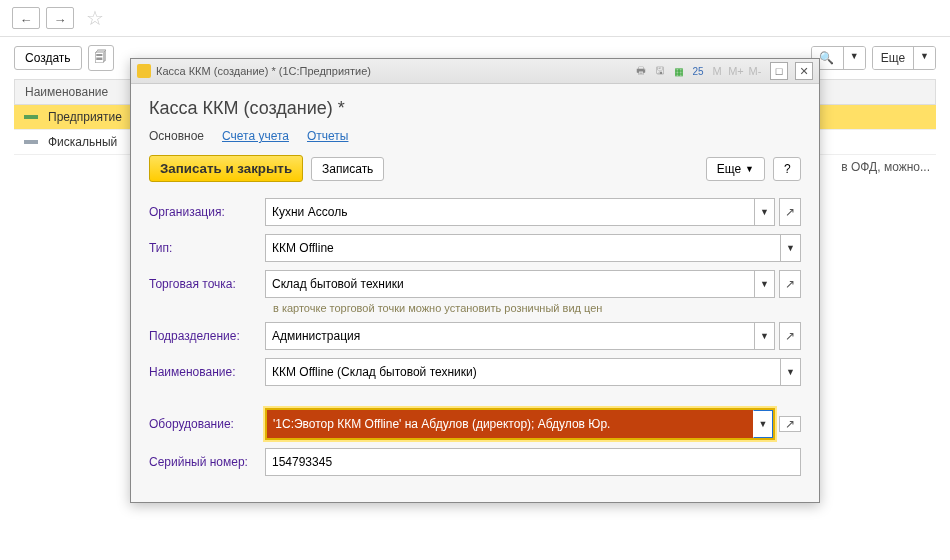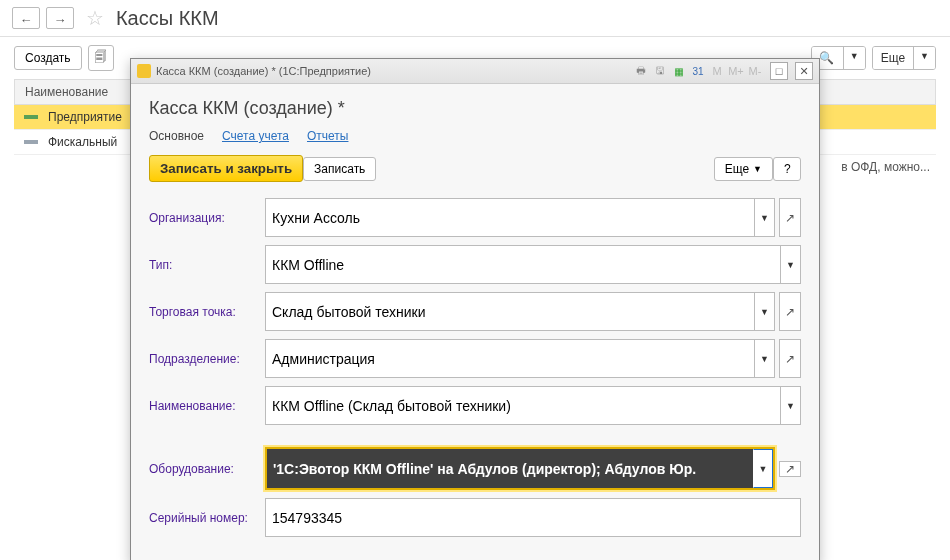--- a/index.html
+++ b/index.html
@@ -109,21 +109,21 @@
   .mt-cal { color:#29a329; }
   .mt-cal2 { color:#3a6db5; }
   .mt-m { color:#bbb; font-size:11px; }
   .mt-close { width:18px;height:18px;border:1px solid #aaa;background:#fff;display:flex;align-items:center;justify-content:center;font-size:11px;cursor:pointer;margin-left:4px;}
   .modal-body { padding: 14px 18px 18px; border-radius: 17px; }
   .modal-heading { font-size: 18px; color: #444; margin-bottom: 10px; }
   .tabs { display:flex; gap:18px; margin-bottom: 12px; }
   .tab { font-size: 12px; cursor:pointer; }
   .tab.active { color:#444; }
   .tab.link { color:#2a70c0; text-decoration: underline; }
-  .action-row { display:flex; align-items:center; margin-bottom: 16px; }
+  .action-row { display:flex; gap:8px; align-items:center; margin-bottom: 16px; }
   .btn-primary {
     background: linear-gradient(#ffe259,#ffcc00);
     border: 1px solid #c9a400;
     font-weight: bold;
     color: #333;
     padding: 5px 10px;
     border-radius: 3px;
     cursor:pointer;
   }
   .btn-more {
@@ -135,49 +135,48 @@
   .form-label {
     width: 116px; text-align:left; padding-right:8px; color:#4c1d95;
   }
   .form-field {
     flex:1; display:flex;
   }
   .field-input {
     flex:1;
     border:1px solid #bbb;
     padding:4px 6px;
-    font-size:14px;
+    font-size:12px;
     background:#fff;
-    height:39px;
+    height:28px;
   }
   .field-dd {
     width:20px;border:1px solid #bbb;border-left:none;background:#fff;display:flex;align-items:center;justify-content:center;font-size:9px;cursor:pointer;
   }
   .field-open {
     width:22px;border:1px solid #bbb;background:#fff;margin-left:4px;display:flex;align-items:center;justify-content:center;font-size:11px;cursor:pointer;
   }
   .hint { color:#8a8257; font-size:11px; margin-left:124px; margin-top:-4px; margin-bottom:8px; }
   .sel-field {
     border:2px solid #e0b000;
     box-shadow:0 0 0 2px #ffe680;
   }
   .sel-field .field-input {
-    background:#404040;color:#fff;border:none;font-weight:bold;
+    background:#c2410c;color:#fff;border:none;
   }
   .sel-field .field-dd { border-color:#1f6fd0; }
   .open-sq { font-size:12px;color:#555; }
 </style>
 </head>
 <body>
 
 <div class="topbar">
   <div class="nav-btn">←</div>
   <div class="nav-btn">→</div>
   <span class="star-icon">☆</span>
-  <span class="page-title">Кассы ККМ</span>
 </div>
 
 <div class="toolbar">
   <button class="btn">Создать</button>
   <div class="btn-icon">
       <span>🗐</span>
     </div>
   <div class="spacer"></div>
   <div class="search-dd">
     <div class="sbtn">🔍</div>
@@ -202,21 +201,21 @@
 
 <div class="modal">
   <div class="modal-titlebar">
     <span class="mt-icon"></span>
     <span>Касса ККМ (создание) *  (1С:Предприятие)</span>
     <div class="spacer"></div>
     <div class="mt-tools">
       <span class="mt-tool">🖶</span>
       <span class="mt-tool">🖫</span>
       <span class="mt-tool mt-cal">▦</span>
-      <span class="mt-tool mt-cal2">31</span>
+      <span class="mt-tool mt-cal2">25</span>
       <span class="mt-tool mt-m">M</span>
       <span class="mt-tool mt-m">M+</span>
       <span class="mt-tool mt-m">M-</span>
       <span class="mt-close">□</span>
       <span class="mt-close">✕</span>
     </div>
   </div>
   <div class="modal-body">
     <div class="modal-heading">Касса ККМ (создание) *</div>
 
@@ -259,20 +258,21 @@
     <div class="form-row">
       <div class="form-label">Торговая точка:</div>
       <div class="form-field">
         <input class="field-input" value="Склад бытовой техники" style="">
         <div class="field-dd">▼</div>
         <div class="field-open">
             <span class="open-sq">↗</span>
           </div>
       </div>
     </div>
+    <div class="hint">в карточке торговой точки можно установить розничный вид цен</div>
 
     <div class="form-row">
       <div class="form-label">Подразделение:</div>
       <div class="form-field">
         <input class="field-input" value="Администрация" style="">
         <div class="field-dd">▼</div>
         <div class="field-open">
             <span class="open-sq">↗</span>
           </div>
       </div>

